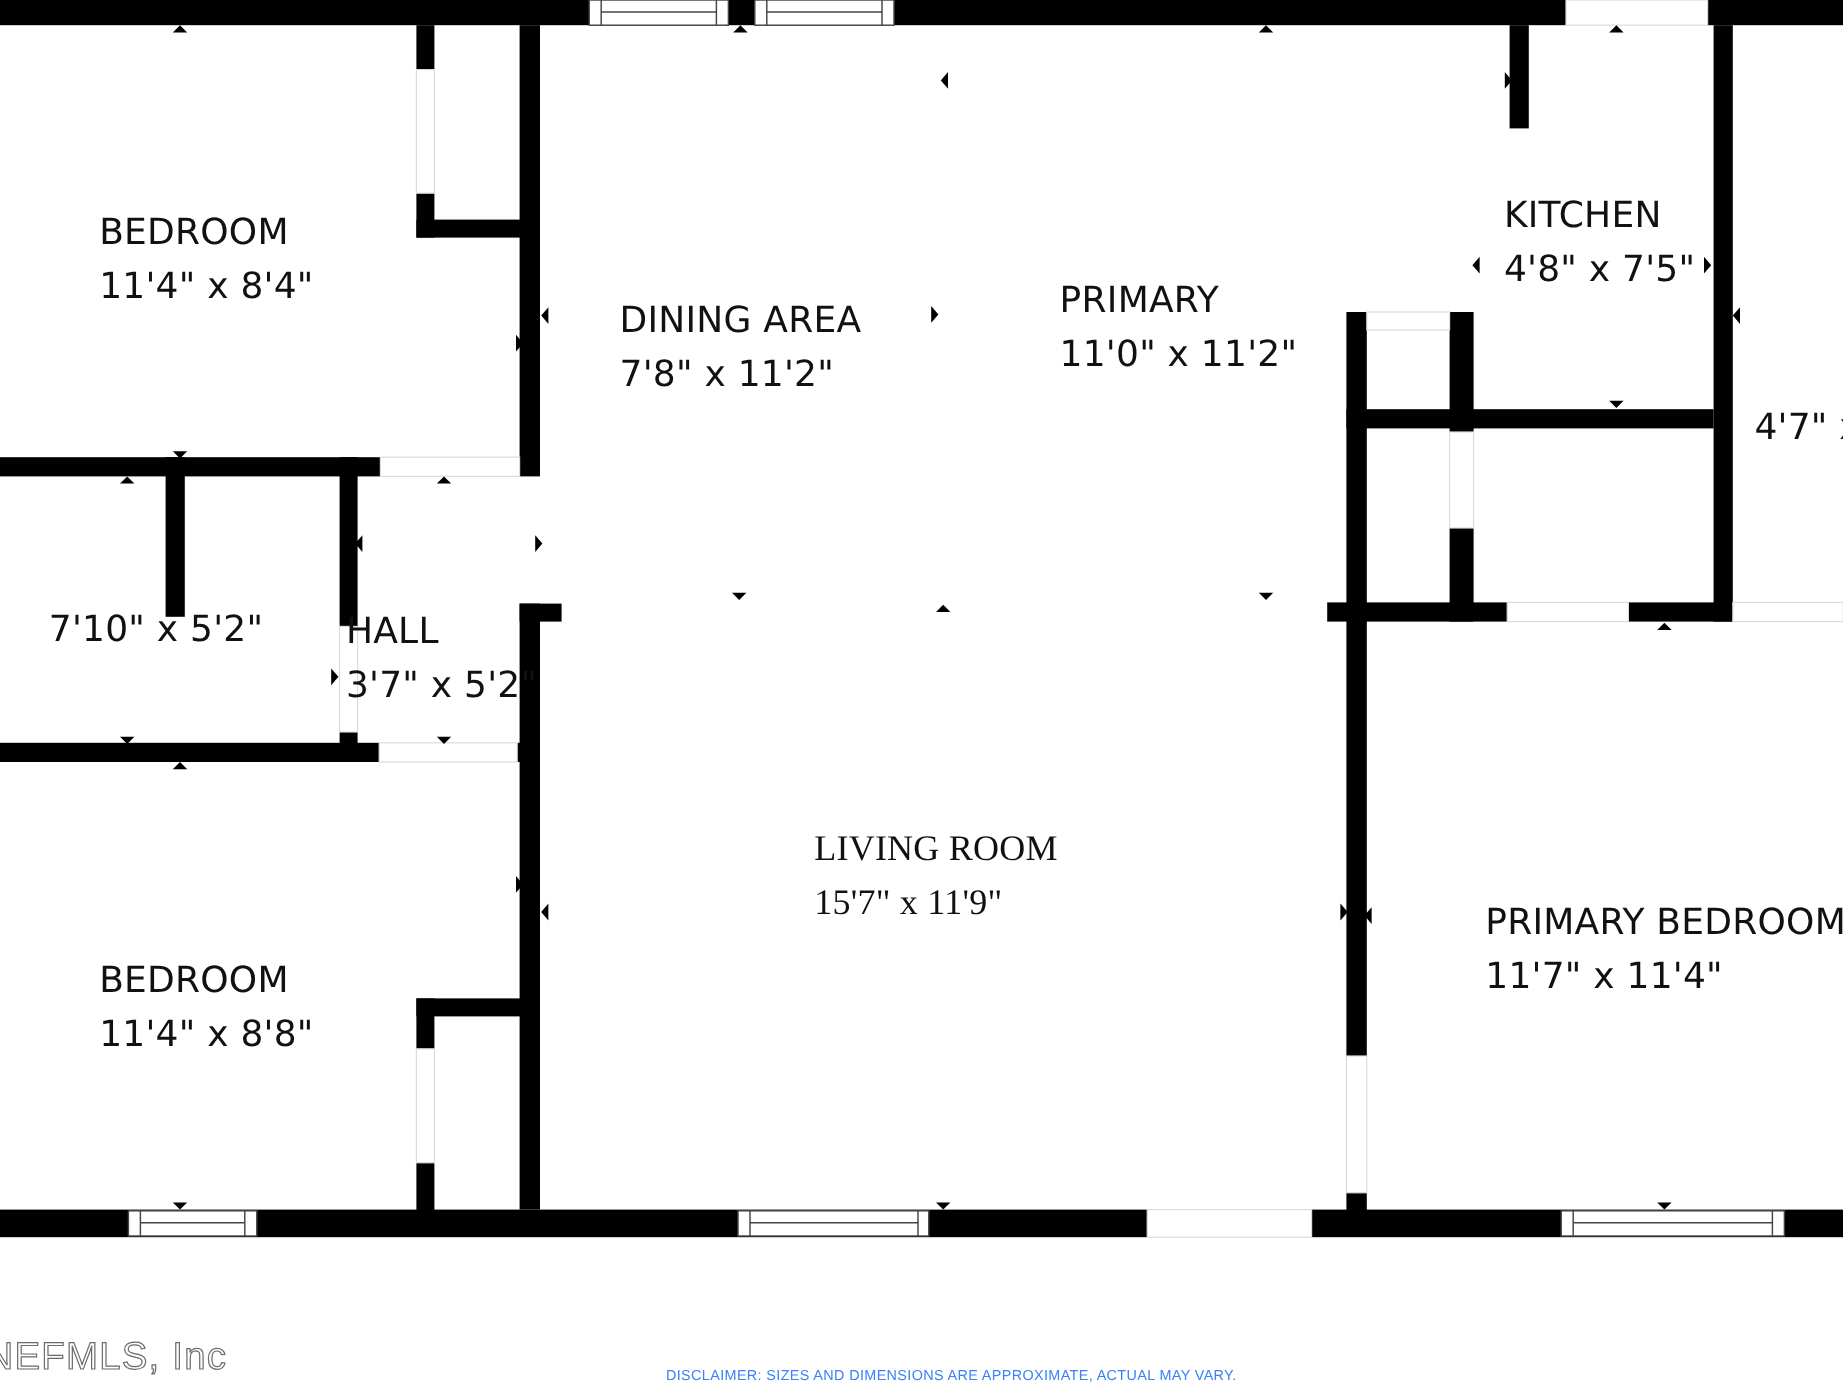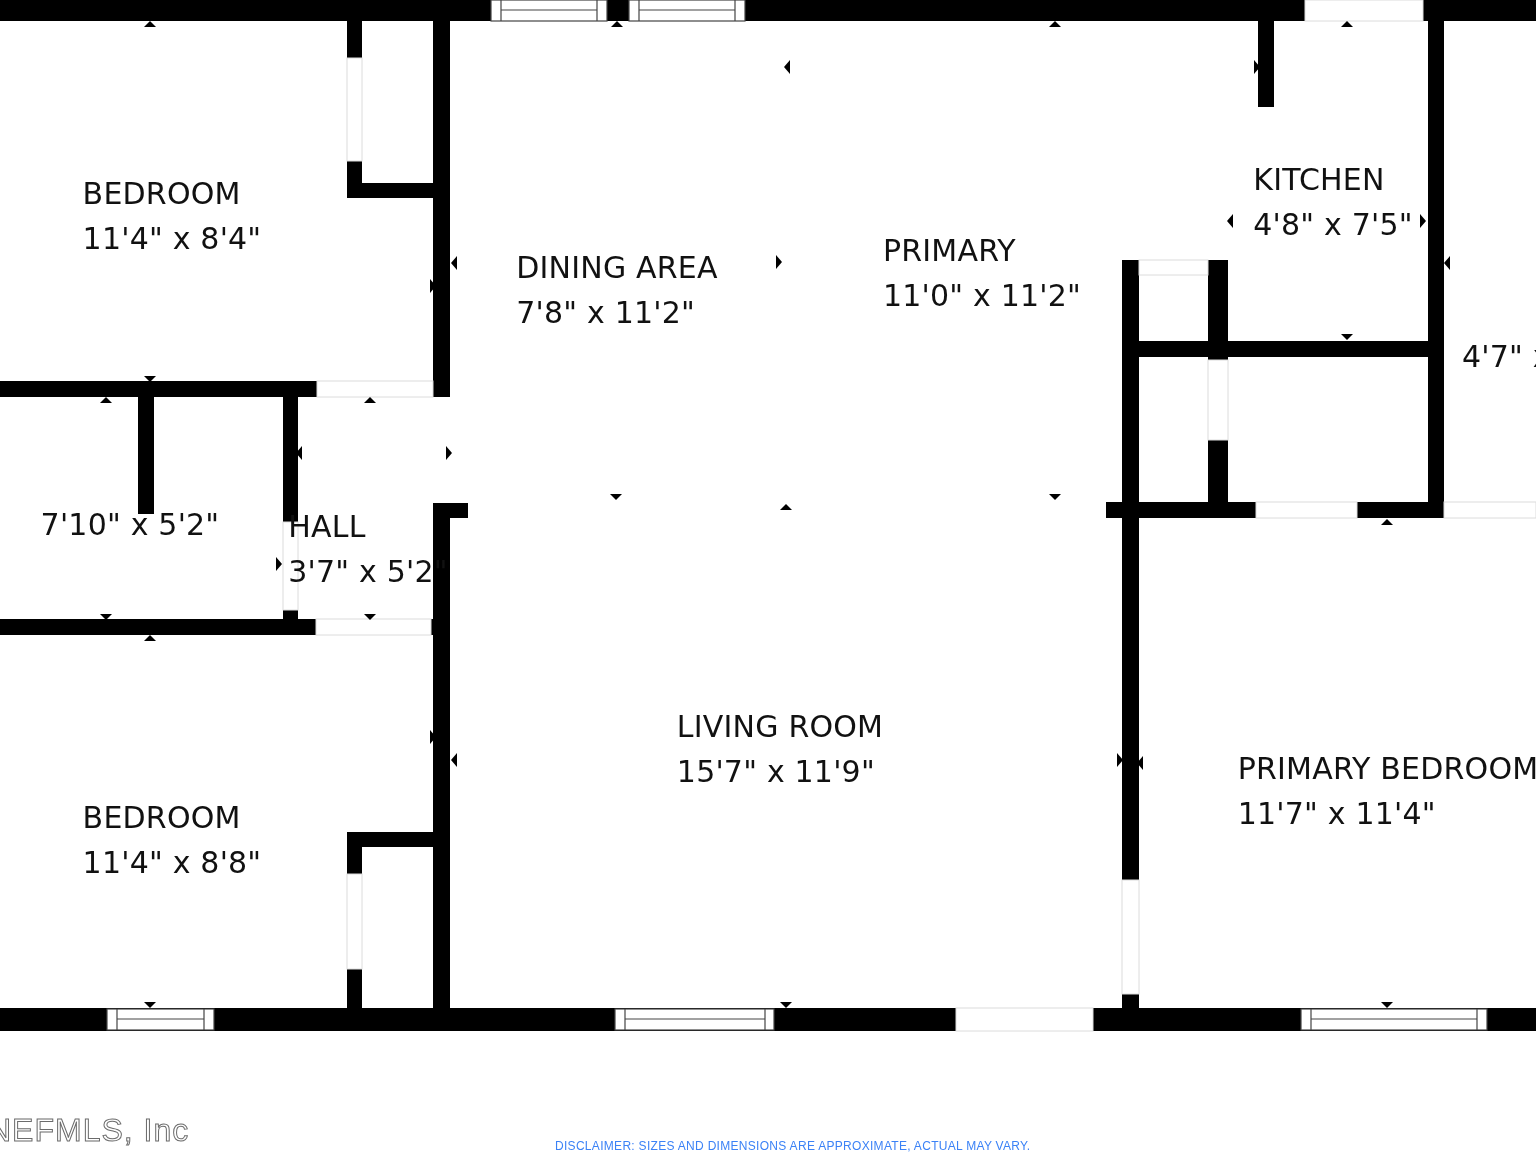--- a/index.html
+++ b/index.html
@@ -155,21 +155,21 @@
   <span class="name" style="padding-left:42px;">BA</span>
   <span class="dims" style="margin-left:-38px;">4'7" x</span>
 </div>
 <div class="room-label" style="left:130px; top:502px;">
   <span class="dims">7'10" x 5'2"</span>
 </div>
 <div class="room-label" style="left:368px; top:476px;margin-top:28px;">
   <span class="name">HALL</span>
   <span class="dims">3'7" x 5'2"</span>
 </div>
-<div class="room-label" style="left:780px; top:704px;">
+<div class="room-label" style="left:780px; top:685px;font-family:Liberation Serif, serif;">
   <span class="name">LIVING ROOM</span>
   <span class="dims">15'7" x 11'9"</span>
 </div>
 <div class="room-label" style="left:1388px; top:746px;">
   <span class="name">PRIMARY BEDROOM</span>
   <span class="dims">11'7" x 11'4"</span>
 </div>
 <div class="room-label" style="left:172px; top:795px;">
   <span class="name">BEDROOM</span>
   <span class="dims">11'4" x 8'8"</span>

